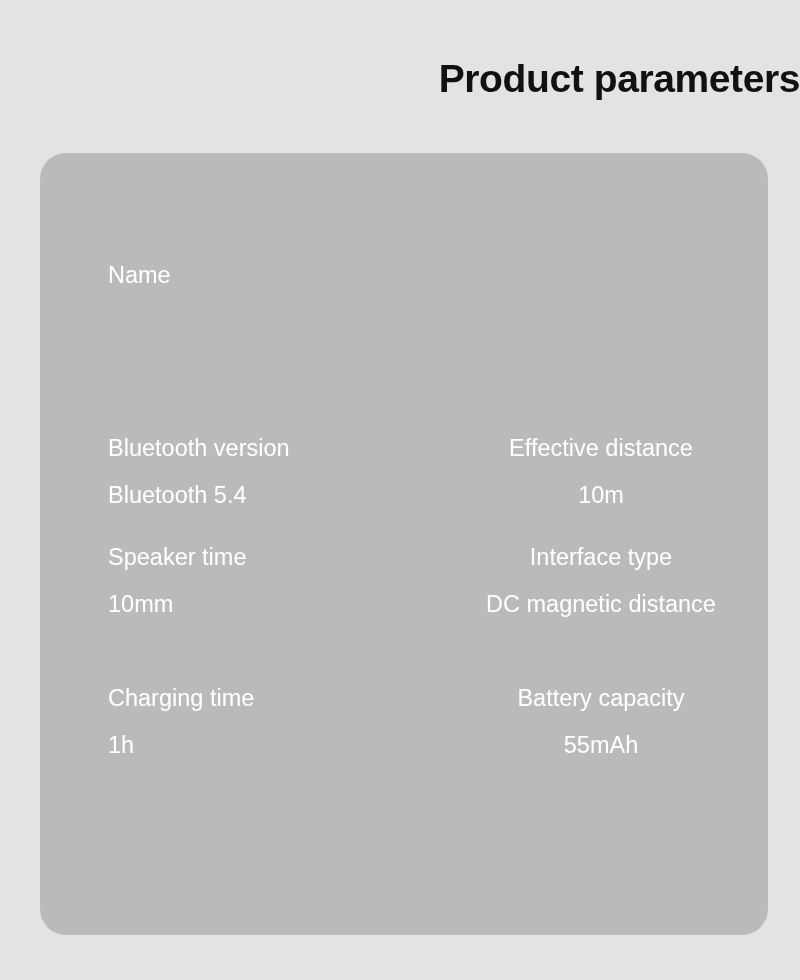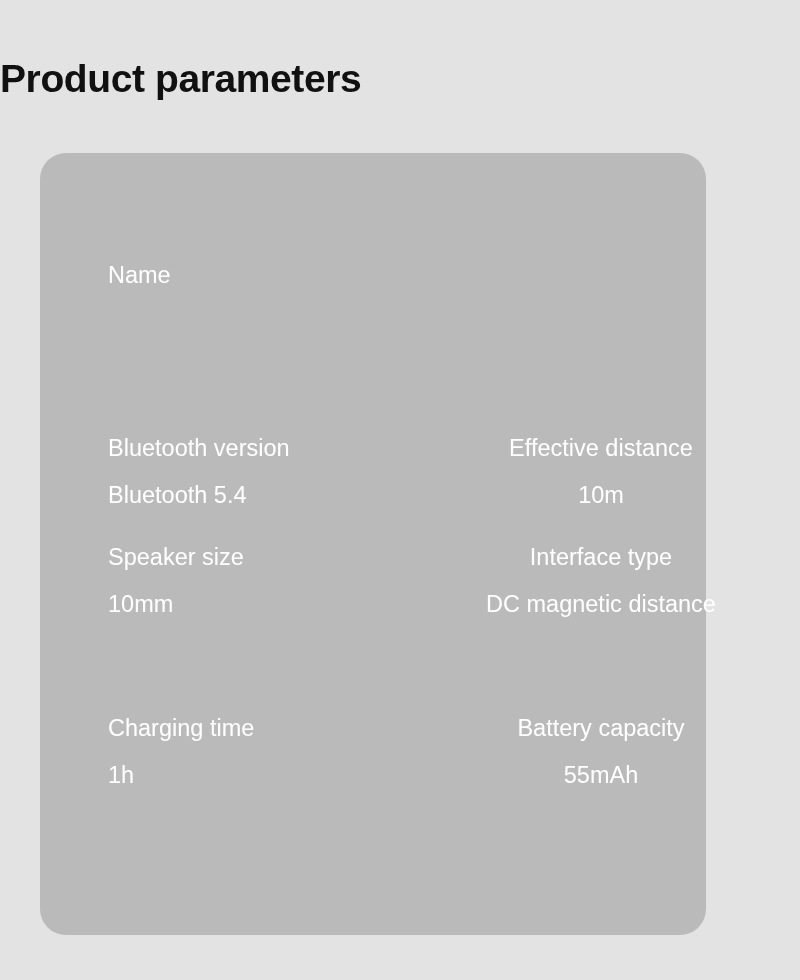--- a/index.html
+++ b/index.html
@@ -15,51 +15,51 @@
     background:#e3e3e3;
     position:relative;
   }
 
   
   #page-title {
     position:absolute;
     left:0;
     top:56px;
     width:800px;
-    text-align:left;
+    text-align:right;
     font-size:39px;
     font-weight:bold;
     color:#111111;
     letter-spacing:-0.4px;
     line-height:46px;
     white-space:nowrap;
   }
 
   
   #spec-card {
     position:absolute;
     left:40px;
     top:153px;
-    width:666px;
+    width:728px;
     height:782px;
     background:#bababa;
     border-radius:26px;
   }
 
   
   .spec-row {
     position:absolute;
     left:0;
     width:720px;
     height:96px;
   }
   .spec-row.r0 { top:107px; }
   .spec-row.r1 { top:248px;margin-top:32px; }
   .spec-row.r2 { top:389px; }
-  .spec-row.r3 { top:560px; }
+  .spec-row.r3 { top:530px; }
 
   .spec-cell {
     position:absolute;
     top:0;
     width:320px;
   }
   .spec-cell.col-left  { left:68px;  }
   .spec-cell.col-right { left:401px;text-align:center; }
 
   .spec-label,
@@ -93,21 +93,21 @@
       <div class="spec-value">Bluetooth 5.4</div>
     </div>
     <div class="spec-cell col-right">
       <div class="spec-label">Effective distance</div>
       <div class="spec-value">10m</div>
     </div>
   </div>
 
   <div class="spec-row r2">
     <div class="spec-cell col-left">
-      <div class="spec-label">Speaker size</div>
+      <div class="spec-label">Speaker time</div>
       <div class="spec-value">10mm</div>
     </div>
     <div class="spec-cell col-right">
       <div class="spec-label">Interface type</div>
       <div class="spec-value">DC magnetic distance</div>
     </div>
   </div>
 
   <div class="spec-row r3">
     <div class="spec-cell col-left">

